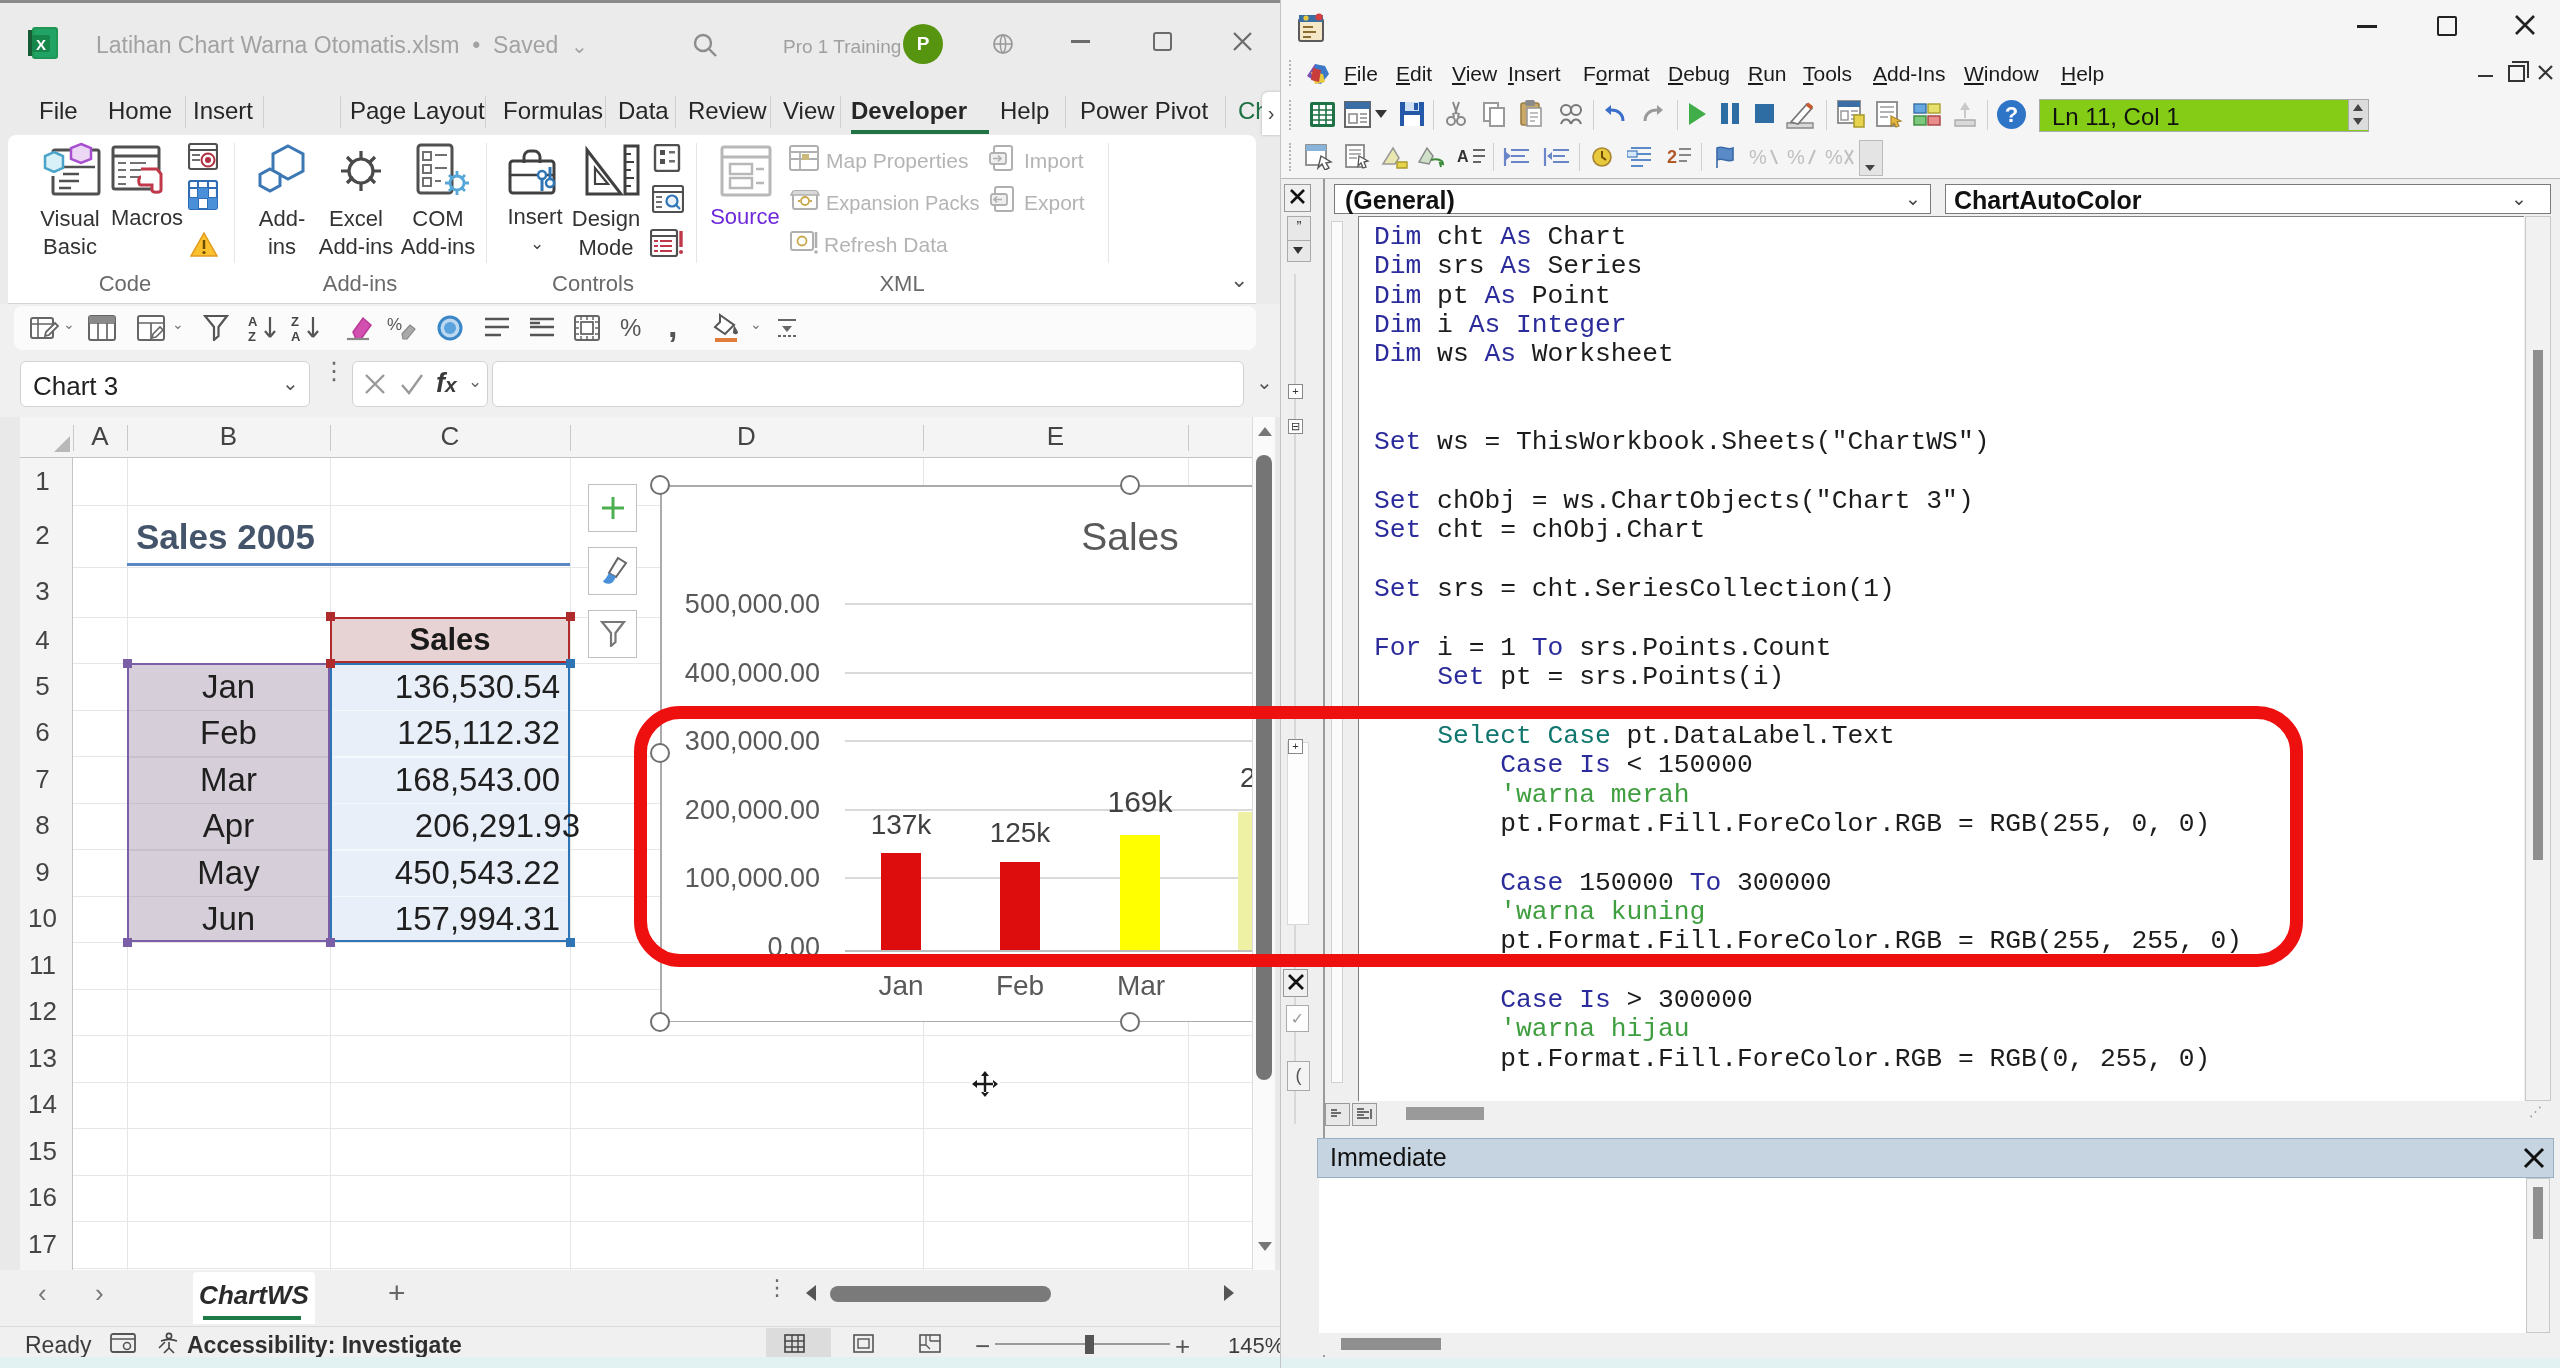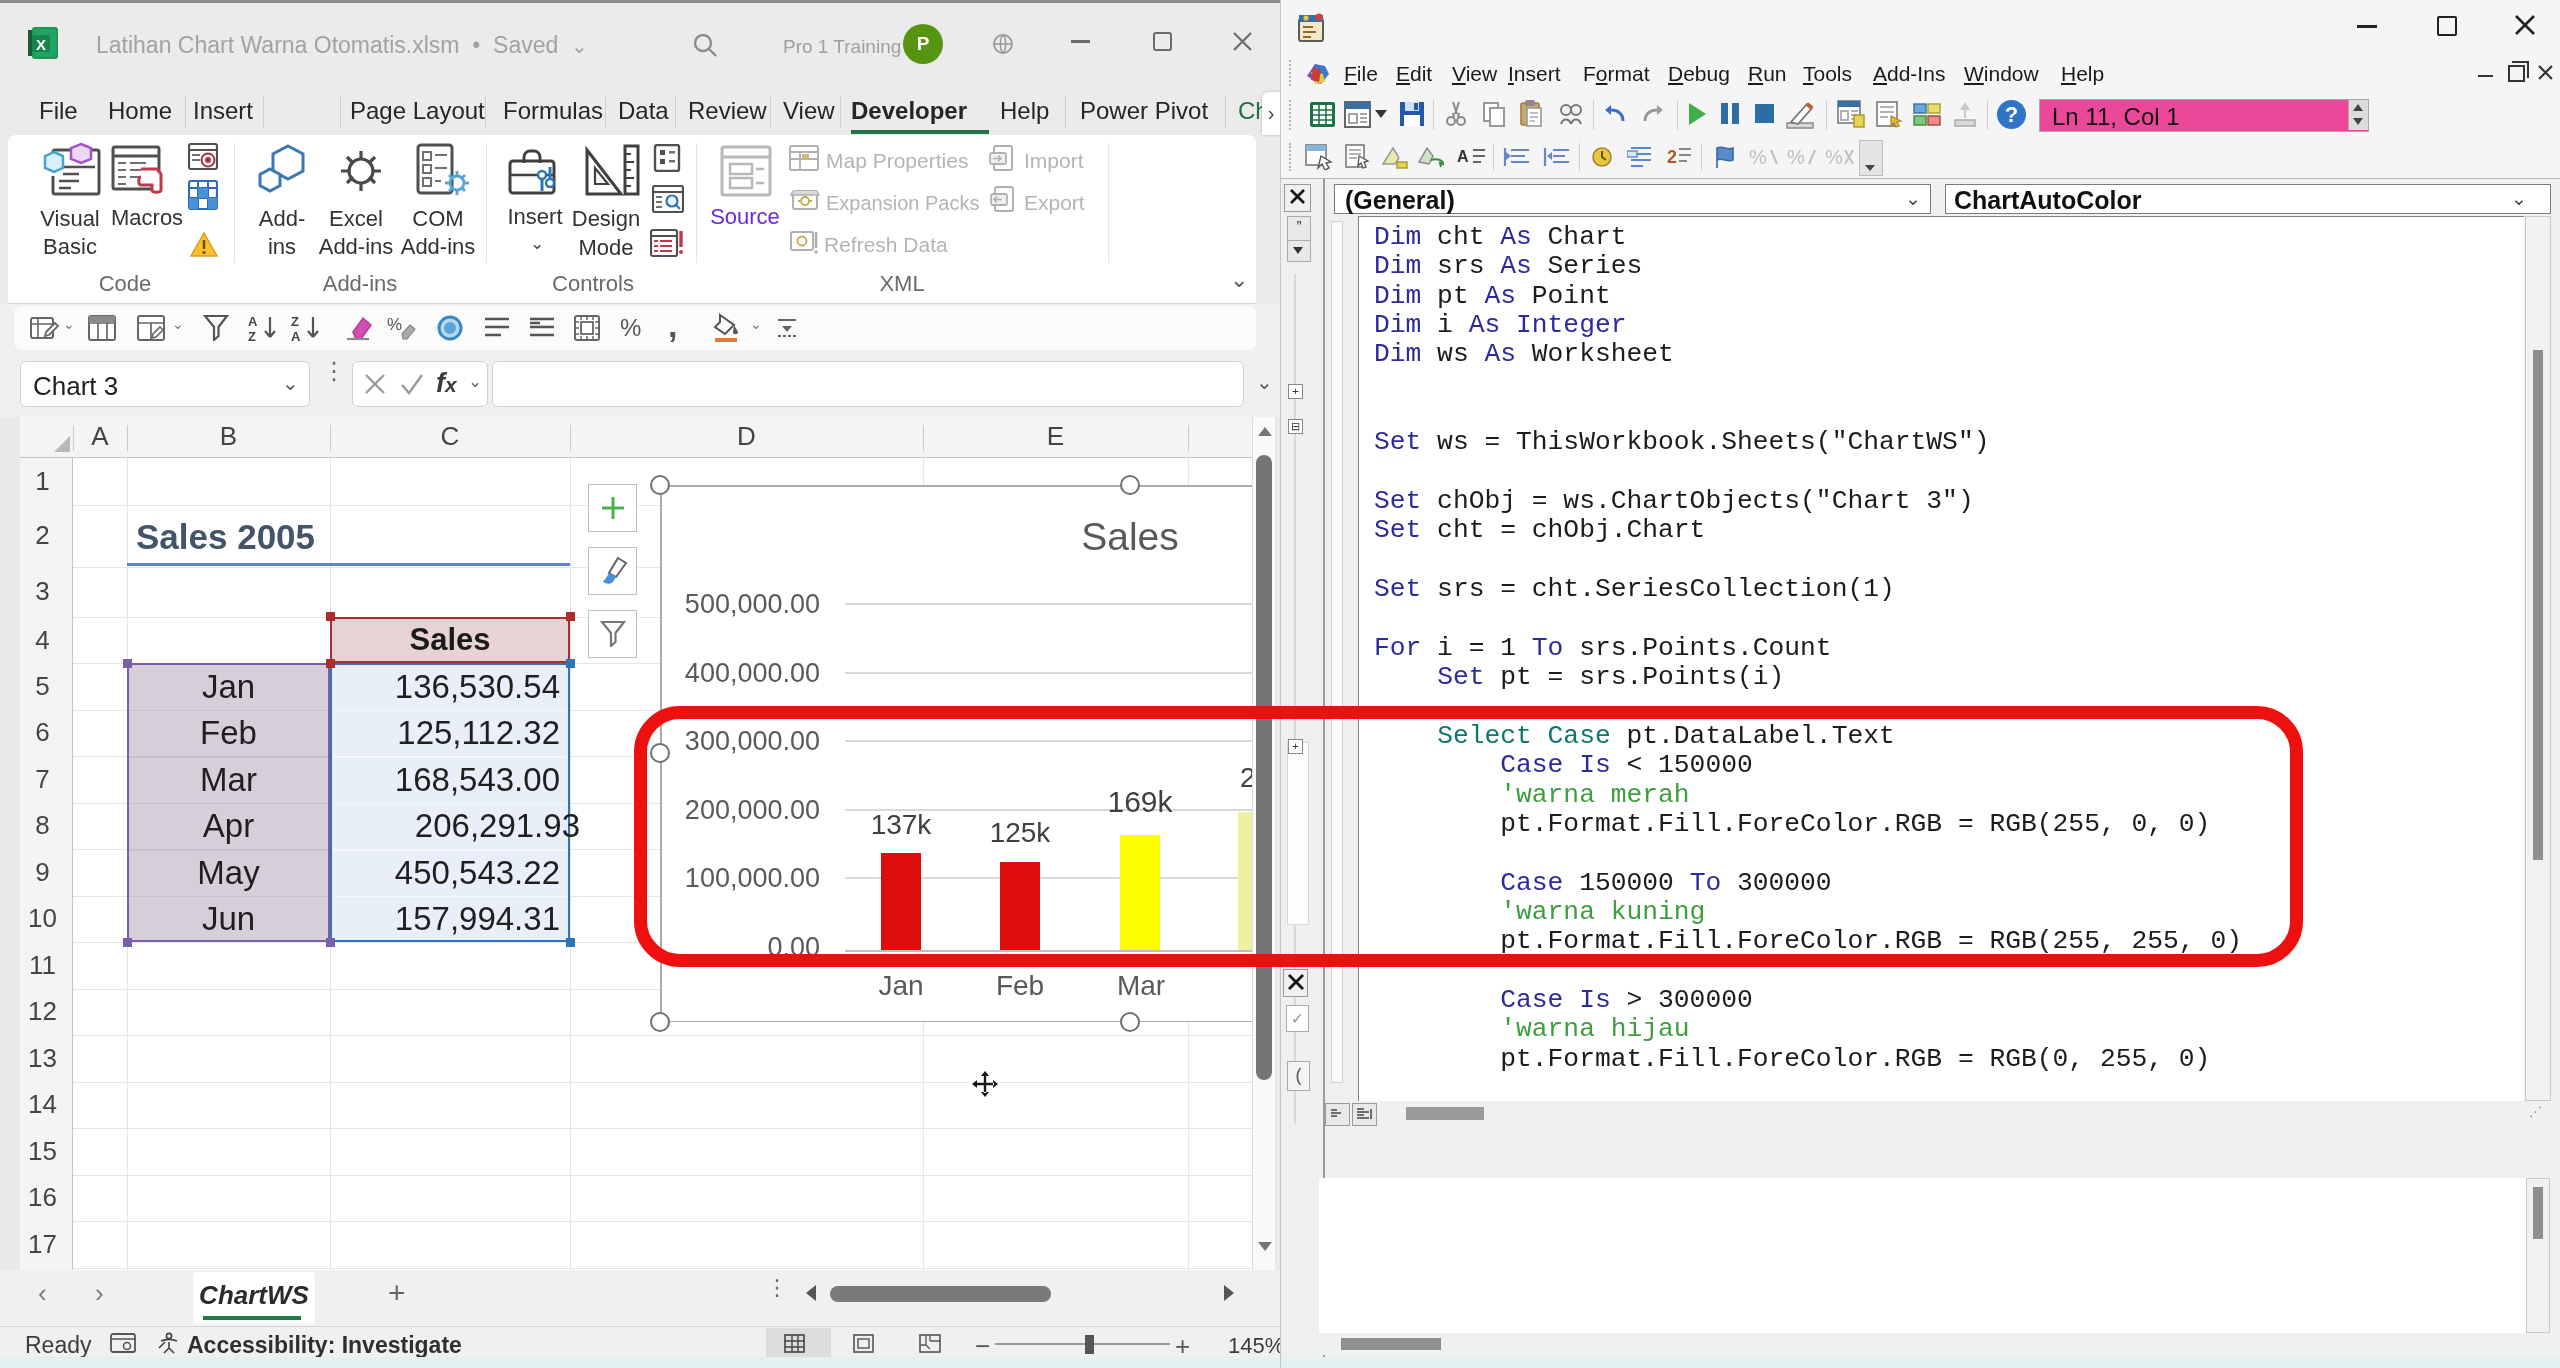--- a/index.html
+++ b/index.html
@@ -677,21 +677,21 @@
       <rect x="15" y="4" width="12" height="9" fill="#e8e06c" stroke="#a8a02e" stroke-width="1.4"></rect>
       <rect x="1" y="16" width="12" height="9" fill="#7cc87c" stroke="#3e8a3e" stroke-width="1.4"></rect>
       <rect x="15" y="16" width="12" height="9" fill="#e88c8c" stroke="#a84040" stroke-width="1.4"></rect>
     </svg>
     <svg class="ic" style="left:670px;top:8px;" width="28" height="28" viewBox="0 0 28 28">
       <path d="M14 2l5 8h-4v8h-2v-8H9z" fill="#c9c9c9"></path>
       <path d="M4 20h20v6H4z" fill="#d9d9d9" stroke="#aaa" stroke-width="1.4"></path>
     </svg>
     <div class="a" style="left:706px;top:8px;width:1px;height:30px;background:#d0d0d0;"></div>
     <div class="a" style="left:716px;top:8px;width:29px;height:29px;border-radius:50%;background:#2e75c8;color:#fff;font-size:22px;font-weight:bold;text-align:center;line-height:29px;">?</div>
-    <div class="a" style="left:758px;top:7px;width:330px;height:33px;background:#ec4899;border:1.4px solid #aaa;box-sizing:border-box;text-align:center;">
+    <div class="a" style="left:758px;top:7px;width:330px;height:33px;background:#84cc16;border:1.4px solid #aaa;box-sizing:border-box;text-align:center;">
       <div class="a" style="left:12px;top:3px;font-size:24px;color:#111;">Ln 11, Col 1</div>
       <div class="a" style="left:308px;top:0px;width:19px;height:30px;background:#dcdcdc;border-left:1px solid #aaa;">
         <div class="a" style="left:4px;top:18px;width:0;height:0;border-left:5px solid transparent;border-right:5px solid transparent;border-top:7px solid #444;"></div>
         <div class="a" style="left:4px;top:4px;width:0;height:0;border-left:5px solid transparent;border-right:5px solid transparent;border-bottom:7px solid #444;"></div>
       </div>
     </div>
   </div>
 
   <div class="a" id="vba-toolbar2" style="left:0;top:138px;width:1280px;height:40px;background:#f5f5f5;">
     <div class="a" style="left:8px;top:5px;width:4px;height:28px;border-left:2px dotted #b5b5b5;"></div>
@@ -843,20 +843,26 @@
         </svg>
     </div>
     <div class="a" style="left:71px;top:924px;width:25px;height:23px;background:#e8e8e8;border:1px solid #999;box-sizing:border-box;">
       <svg style="margin:3px 0 0 3px" width="18" height="14" viewBox="0 0 18 14">
           <path d="M1 2h7M1 5h12M1 8h7M1 11h12M15 2v10" stroke="#444" stroke-width="1.5"></path>
         </svg>
     </div>
     <div class="a" style="left:125px;top:928px;width:78px;height:13px;background:#9a9a9a;"></div>
     <div class="a" style="left:1248px;top:925px;width:18px;height:18px;color:#888;font-size:13px;">⋰</div>
 
+    <div class="a" style="left:36px;top:959px;width:1237px;height:40px;background:#c5d4e0;border:1px solid #9ab0c0;box-sizing:border-box;">
+      <div class="a" style="left:12px;top:4px;font-size:25px;color:#111;">Immediate</div>
+      <svg class="a" style="left:1205px;top:8px;" width="22" height="22" viewBox="0 0 22 22">
+          <path d="M2 2l18 18M20 2L2 20" stroke="#111" stroke-width="3"></path>
+        </svg>
+    </div>
     <div class="a" style="left:38px;top:999px;width:1207px;height:155px;background:#fff;"></div>
     <div class="a" style="left:1245px;top:999px;width:24px;height:155px;background:#f1f1f1;border:1px solid #c8c8c8;box-sizing:border-box;">
       <div class="a" style="left:6px;top:8px;width:10px;height:52px;background:#8f8f8f;"></div>
     </div>
     <div class="a" style="left:38px;top:1154px;width:1231px;height:22px;background:#f0f0f0;">
       <div class="a" style="left:22px;top:5px;width:100px;height:12px;background:#8f8f8f;"></div>
     </div>
 
     <div class="a" style="left:0;top:1179px;width:1280px;height:11px;background:#e2f1f1;"></div>
   </div>

